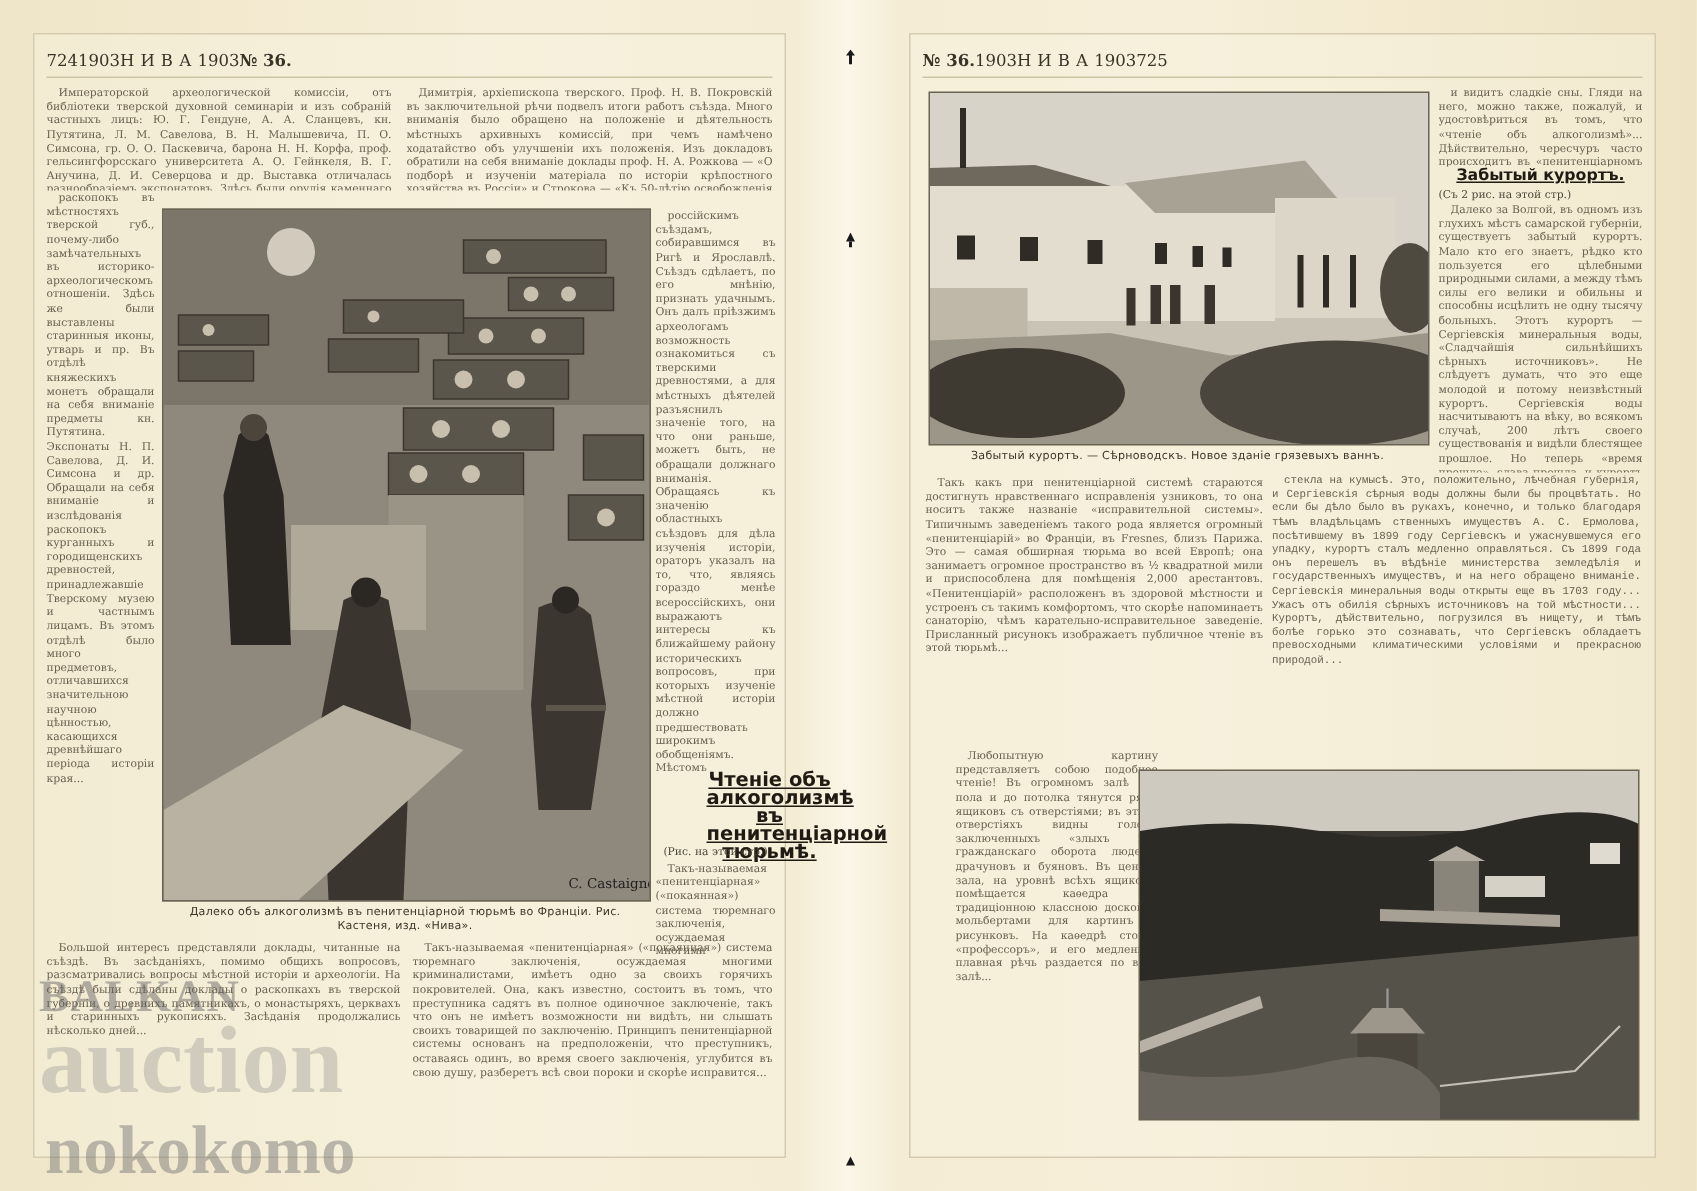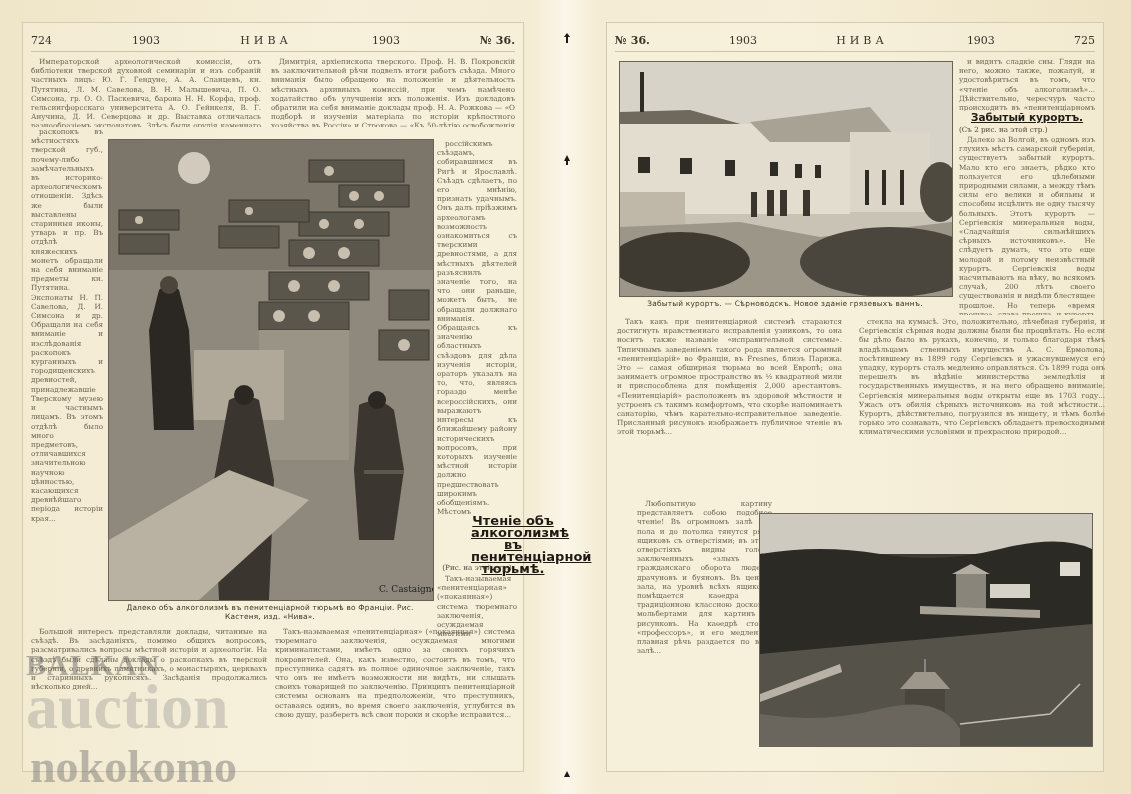--- a/index.html
+++ b/index.html
@@ -1,21 +1,21 @@
 <!DOCTYPE html>
 <html><head>
 <meta charset="utf-8">
 <style>
   html,body{margin:0;padding:0;}
   body{width:1131px;height:794px;background:#f3ebd3;position:relative;overflow:hidden;font-family:"DejaVu Serif",serif;color:#4a4236;}
   .spread{position:absolute;inset:0;background:linear-gradient(90deg,#efe5c8 0%,#f6eed8 30%,#f4ecd4 47%,#fbf6e8 50%,#f4ecd4 53%,#f6eed8 70%,#eee3c4 100%);}
   .page{position:absolute;top:22px;height:748px;border:1px solid #d6cbb0;background:rgba(250,245,230,0.35);}
   .page.left{left:22px;width:500px;}
   .page.right{left:606px;width:496px;}
-  .runhead{position:absolute;left:8px;right:8px;top:6px;height:22px;display:flex;justify-content:space-between;align-items:center;font-size:11px;color:#3a3328;border-bottom:1px solid #cfc3a6;}
+  .runhead{position:absolute;left:8px;right:8px;top:6px;height:22px;display:flex;align-items:center;font-size:11px;color:#3a3328;border-bottom:1px solid #cfc3a6;}
   .runhead .title{letter-spacing:4px;}
   .runhead .issue{font-weight:bold;}
   .col{position:absolute;font-size:7.2px;line-height:9.2px;text-align:justify;color:#6a6050;overflow:hidden;}
   .col p{margin:0 0 1px 0;text-indent:8px;}
   .illus{position:absolute;border:1px solid #6a6252;overflow:hidden;}
   .caption{position:absolute;font-size:7.4px;color:#3d3629;text-align:center;font-family:"DejaVu Sans",sans-serif;letter-spacing:0.2px;}
   .heading{position:absolute;font-family:"DejaVu Sans",sans-serif;font-weight:bold;color:#1f1a13;text-align:center;text-decoration:underline;}
   .gutter-mark{position:absolute;left:563px;width:8px;height:10px;}
   .watermark{position:absolute;left:16px;top:640px;width:300px;height:150px;font-family:Liberation Serif, serif;font-weight:bold;color:rgba(120,120,120,0.35);pointer-events:none;}
   .wm1{position:absolute;left:10px;top:8px;font-size:30px;letter-spacing:1px;color:rgba(90,90,90,0.45);}
@@ -186,21 +186,21 @@
     <div class="col" style="left:352px;top:102px;width:136px;text-align:left;color:#4d463a;">
       <span>(Съ 2 рис. на этой стр.)</span>
     </div>
     <div class="col" style="left:352px;top:112px;width:136px;height:180px;">
       <p>Далеко за Волгой, въ одномъ изъ глухихъ мѣстъ самарской губерніи, существуетъ забытый курортъ. Мало кто его знаетъ, рѣдко кто пользуется его цѣлебными природными силами, а между тѣмъ силы его велики и обильны и способны исцѣлить не одну тысячу больныхъ. Этотъ курортъ — Сергіевскія минеральныя воды, «Сладчайшія сильнѣйшихъ сѣрныхъ источниковъ». Не слѣдуетъ думать, что это еще молодой и потому неизвѣстный курортъ. Сергіевскія воды насчитываютъ на вѣку, во всякомъ случаѣ, 200 лѣтъ своего существованія и видѣли блестящее прошлое. Но теперь «время прошло», слава прошла, и курортъ невыгодно поддерживается публикой... Объ этомъ нельзя не пожалѣть, такъ какъ...</p>
     </div>
 
     <div class="col" style="left:10px;top:294px;width:225px;height:180px;">
       <p>Такъ какъ при пенитенціарной системѣ стараются достигнуть нравственнаго исправленія узниковъ, то она носитъ также названіе «исправительной системы». Типичнымъ заведеніемъ такого рода является огромный «пенитенціарій» во Франціи, въ Fresnes, близъ Парижа. Это — самая обширная тюрьма во всей Европѣ; она занимаетъ огромное пространство въ ½ квадратной мили и приспособлена для помѣщенія 2,000 арестантовъ. «Пенитенціарій» расположенъ въ здоровой мѣстности и устроенъ съ такимъ комфортомъ, что скорѣе напоминаетъ санаторію, чѣмъ карательно-исправительное заведеніе. Присланный рисунокъ изображаетъ публичное чтеніе въ этой тюрьмѣ...</p>
     </div>
-    <div class="col" style="left:252px;top:294px;width:246px;height:186px;">
+    <div class="col" style="left:241px;top:294px;width:246px;height:186px;font-family:Liberation Mono, monospace;">
       <p>стекла на кумысѣ. Это, положительно, лѣчебная губернія, и Сергіевскія сѣрныя воды должны были бы процвѣтать. Но если бы дѣло было въ рукахъ, конечно, и только благодаря тѣмъ владѣльцамъ ственныхъ имуществъ А. С. Ермолова, посѣтившему въ 1899 году Сергіевскъ и ужаснувшемуся его упадку, курортъ сталъ медленно оправляться. Съ 1899 года онъ перешелъ въ вѣдѣніе министерства земледѣлія и государственныхъ имуществъ, и на него обращено вниманіе. Сергіевскія минеральныя воды открыты еще въ 1703 году... Ужасъ отъ обилія сѣрныхъ источниковъ на той мѣстности... Курортъ, дѣйствительно, погрузился въ нищету, и тѣмъ болѣе горько это сознавать, что Сергіевскъ обладаетъ превосходными климатическими условіями и прекрасною природой...</p>
     </div>
 
     <div class="col" style="left:10px;top:476px;width:135px;height:268px;margin-left:20px;">
       <p>Любопытную картину представляетъ собою подобное чтеніе! Въ огромномъ залѣ отъ пола и до потолка тянутся ряды ящиковъ съ отверстіями; въ этихъ отверстіяхъ видны головы заключенныхъ «злыхъ изъ гражданскаго оборота людей», драчуновъ и буяновъ. Въ центрѣ зала, на уровнѣ всѣхъ ящиковъ, помѣщается каѳедра съ традиціонною классною доской и мольбертами для картинъ и рисунковъ. На каѳедрѣ стоитъ «профессоръ», и его медленная плавная рѣчь раздается по всей залѣ...</p>
     </div>
 
     <div class="illus" style="left:152px;top:490px;width:332px;height:232px;">
       <svg width="332" height="232" viewBox="0 0 332 232">
         <rect width="332" height="232" fill="#3d3a33"></rect>

